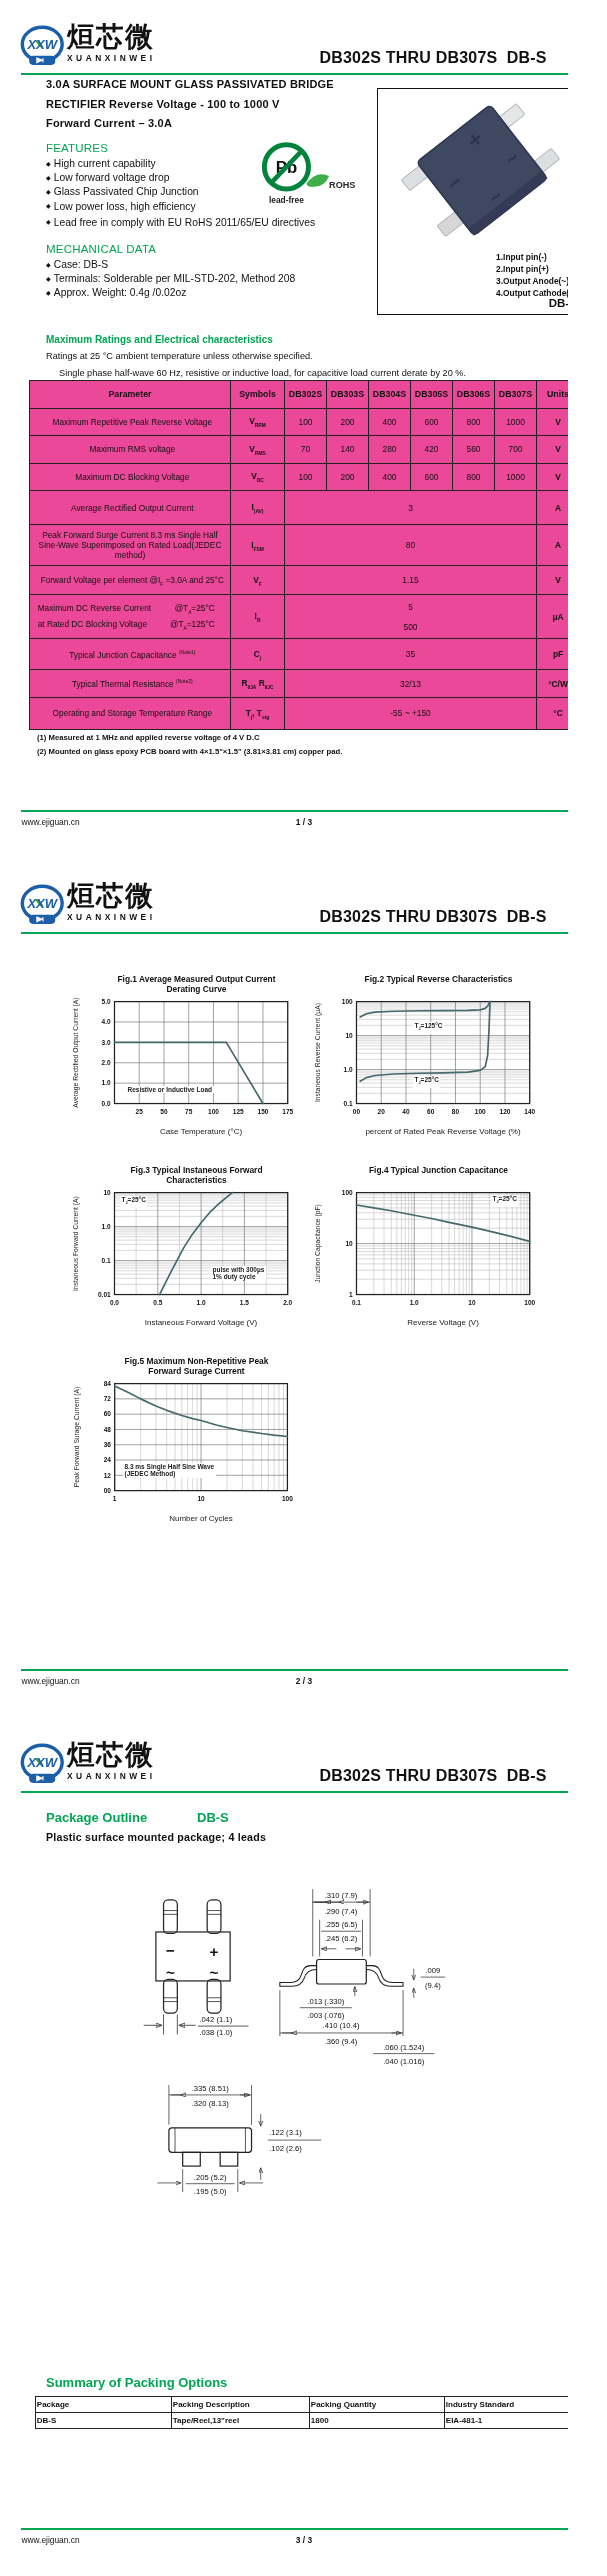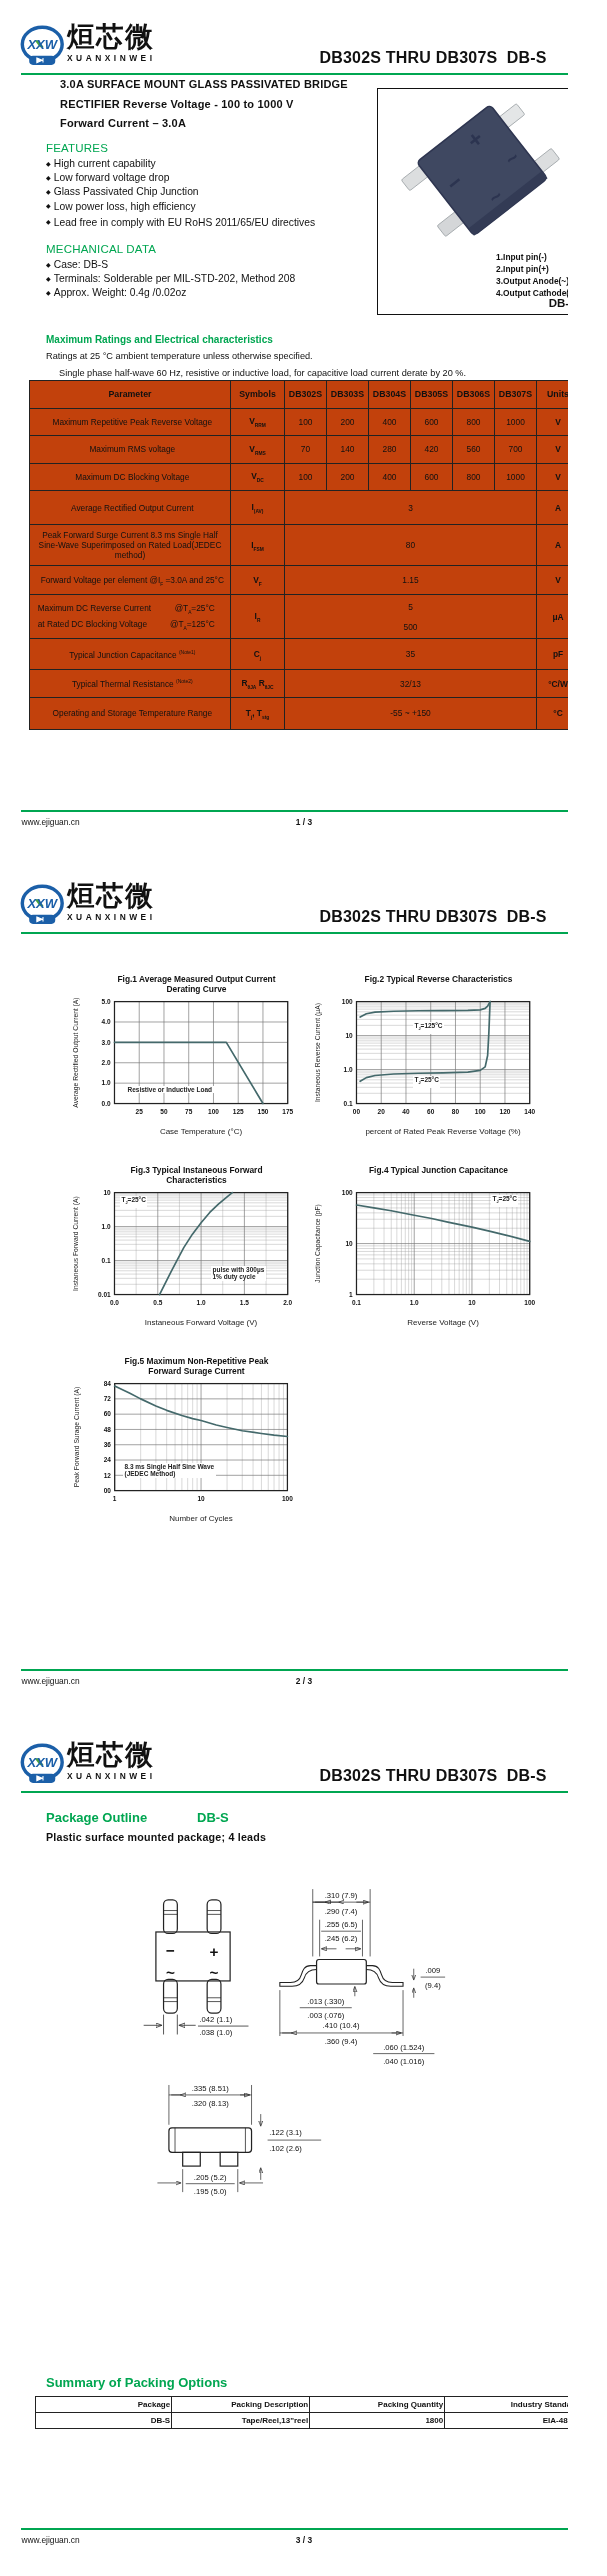--- a/index.html
+++ b/index.html
@@ -18,21 +18,21 @@
   .sec-h{color:#00a651;font-weight:normal;font-size:11.5px;letter-spacing:0.2px}
   .sec-h2{color:#00a651;font-weight:bold;font-size:10px}
   .ulist>div{font-size:10.3px;margin-bottom:3.1px;white-space:nowrap}
   .ulist>div:nth-child(4){margin-top:3.8px}
   .ulist>div:nth-child(5){margin-top:4.6px}
   .blt{font-size:6.1px;vertical-align:1.5px;margin-right:3.1px}
   .pkg-box{border:1.9px solid #111;background:#fff}
   .pin-labels{font-size:8.4px;font-weight:bold;line-height:12px}
   .pkg-case{font-size:11.5px;font-weight:bold}
   .intro{font-size:9.2px}
-  table.ratings{border-collapse:collapse;table-layout:fixed;font-size:8.4px;border:1.5px solid #111;background:#c2410c}
+  table.ratings{border-collapse:collapse;table-layout:fixed;font-size:8.4px;border:1.5px solid #111;background:#ec4899}
   .ratings th,.ratings td{border:1.1px solid #222;text-align:center;vertical-align:middle;padding:1.5px 3.1px}
   .ratings thead th{font-weight:bold;font-size:8.8px}
   .ratings td.param{text-align:center;padding-left:7.7px;font-size:8.3px}
   .ratings td.param.ctr{text-align:center;padding-left:3.1px}
   .ratings td.sym,.ratings td.units{font-weight:bold}
   .pline{display:flex;justify-content:space-between;padding:2.3px 12.2px 2.3px 0}
   .v2{height:20px;line-height:20px}
   sub{font-size:.58em}
   sup{font-size:.6em;vertical-align:super}
   .notes>div{font-size:7.7px;font-weight:bold;margin-bottom:5.4px}
@@ -50,21 +50,21 @@
   .curve{fill:none;stroke:#44696b;stroke-width:2.2;stroke-linejoin:round;stroke-linecap:round}
   .tick{font:bold 8.5px "Liberation Sans",sans-serif;fill:#111}
   .alabel{font:8.8px "Liberation Sans",sans-serif;fill:#222}
   
   .outline-h{color:#00a651;font-weight:bold;font-size:13px}
   .outline-sub{font-size:10.7px;font-weight:bold;letter-spacing:0.2px}
   .odraw line,.odraw path,.odraw rect{stroke:#222;fill:none}
   .odraw .dimtext{font:10px "Liberation Sans",sans-serif;fill:#111;stroke:none}
   .odraw .mark{font:20px "Liberation Sans",sans-serif;fill:#111;stroke:none;font-weight:bold}
   table.packing{border-collapse:collapse;table-layout:fixed;font-size:8px;font-weight:bold;border:1.5px solid #222;background:#fff}
-  .packing th,.packing td{border:1.1px solid #222;text-align:right;height:16px;padding:0.8px}
+  .packing th,.packing td{border:1.1px solid #222;text-align:left;height:16px;padding:0.8px}
 </style>
 </head>
 <body>
 
 <div class="doc">
 
   <section class="page">
     <div class="abs" style="left:20px;top:25px">
       <svg width="46" height="43" viewBox="0 0 60 56">
         <ellipse cx="29" cy="25" rx="26" ry="22" fill="#fff" stroke="#1b5fa8" stroke-width="4.5"></ellipse>
@@ -74,21 +74,21 @@
         <path d="M22,43 L29,46 L22,49 Z M30,43 L30,49" stroke="#fff" stroke-width="1.4" fill="#fff"></path>
       </svg>
     </div>
     <div class="abs" style="left:67px;top:21.4px">
       <div class="brand-cn">烜芯微</div>
       <div class="brand-en">XUANXINWEI</div>
     </div>
     <div class="abs product-title" style="right:21.4px;top:49px">DB302S THRU DB307S  DB-S</div>
     <div class="abs green-rule" style="left:21.4px;top:73px;width:565px"></div>
 
-    <div class="abs headline" style="left:60px;top:78px">
+    <div class="abs headline" style="left:46px;top:78px">
         <div>3.0A SURFACE MOUNT GLASS PASSIVATED BRIDGE</div>
         <div>RECTIFIER Reverse Voltage - 100 to 1000 V</div>
         <div>Forward Current – 3.0A</div>
       </div>
 
     <div class="abs sec-h" style="left:46px;top:142px">FEATURES</div>
     <div class="abs ulist" style="left:46px;top:158px">
         <div><span class="blt">◆</span>High current capability</div>
         <div><span class="blt">◆</span>Low forward voltage drop</div>
         <div><span class="blt">◆</span>Glass Passivated Chip Junction</div>
@@ -96,20 +96,30 @@
         <div><span class="blt">◆</span>Lead free in comply with EU RoHS 2011/65/EU directives</div>
       </div>
 
     <div class="abs sec-h" style="left:46px;top:243px">MECHANICAL DATA</div>
     <div class="abs ulist" style="left:46px;top:259px">
         <div><span class="blt">◆</span>Case: DB-S</div>
         <div><span class="blt">◆</span>Terminals: Solderable per MIL-STD-202,  Method 208</div>
         <div><span class="blt">◆</span>Approx. Weight: 0.4g /0.02oz</div>
       </div>
 
+    <div class="abs" style="left:259px;top:141px">
+      <svg width="99" height="67" viewBox="0 0 130 88">
+        <circle cx="36" cy="34" r="29" fill="#fff" stroke="#00843d" stroke-width="6.5"></circle>
+        <text x="36" y="42" text-anchor="middle" font-size="22" font-weight="bold" fill="#111">Pb</text>
+        <line x1="15" y1="56" x2="57" y2="12" stroke="#00843d" stroke-width="6"></line>
+        <path d="M62,56 Q76,38 92,46 Q86,62 68,60 Q64,60 62,56 Z" fill="#3fae49"></path>
+        <text x="92" y="62" font-size="12" font-weight="bold" fill="#2a2a2a">ROHS</text>
+        <text x="36" y="81" text-anchor="middle" font-size="11" font-weight="bold" fill="#1a1a1a">lead-free</text>
+      </svg>
+    </div>
 
     <div class="abs pkg-box" style="left:377px;top:88px;width:210px;height:227px">
       <svg class="abs" style="left:4.6px;top:3.1px" width="199" height="157" viewBox="0 0 260 205">
         <g transform="translate(128,102) rotate(-38)">
           <rect x="-90" y="-54" width="34" height="18" rx="2" fill="#dcdedf" stroke="#9aa0a4"></rect>
           <rect x="-90" y="22" width="34" height="18" rx="2" fill="#d4d6d8" stroke="#9aa0a4"></rect>
           <rect x="56" y="-40" width="34" height="18" rx="2" fill="#e4e6e7" stroke="#9aa0a4"></rect>
           <rect x="56" y="34" width="34" height="18" rx="2" fill="#dcdedf" stroke="#9aa0a4"></rect>
           <rect x="-60" y="-60" width="122" height="122" rx="6" fill="#3f4861" stroke="#2e3550" stroke-width="2"></rect>
           <path d="M-60,50 L62,50 L62,62 L-60,62 Z" fill="#333b55"></path>
@@ -241,20 +251,24 @@
           </tr>
           <tr style="height: 32px;">
             <td class="param">Operating and Storage Temperature Range</td>
             <td class="sym">T<sub>j</sub>, T<sub>stg</sub></td>
             <td colspan="6">-55 ~ +150</td>
             <td class="units">°C</td>
           </tr>
         </tbody>
       </table>
 
+    <div class="abs notes" style="left:37px;top:733px">
+        <div>(1) Measured at 1 MHz and applied reverse voltage of 4 V D.C</div>
+        <div>(2) Mounted on glass epoxy PCB board with 4×1.5"×1.5"  (3.81×3.81 cm)  copper pad.</div>
+      </div>
 
     <div class="abs green-rule" style="left:21.4px;top:810px;width:565px"></div>
     <div class="abs footer-site" style="left:21.4px;top:817px">www.ejiguan.cn</div>
     <div class="abs footer-page" style="left:0;top:817px">1 / 3</div>
   </section>
 
   <section class="page">
     <div class="abs" style="left:20px;top:25px">
       <svg width="46" height="43" viewBox="0 0 60 56">
         <ellipse cx="29" cy="25" rx="26" ry="22" fill="#fff" stroke="#1b5fa8" stroke-width="4.5"></ellipse>

